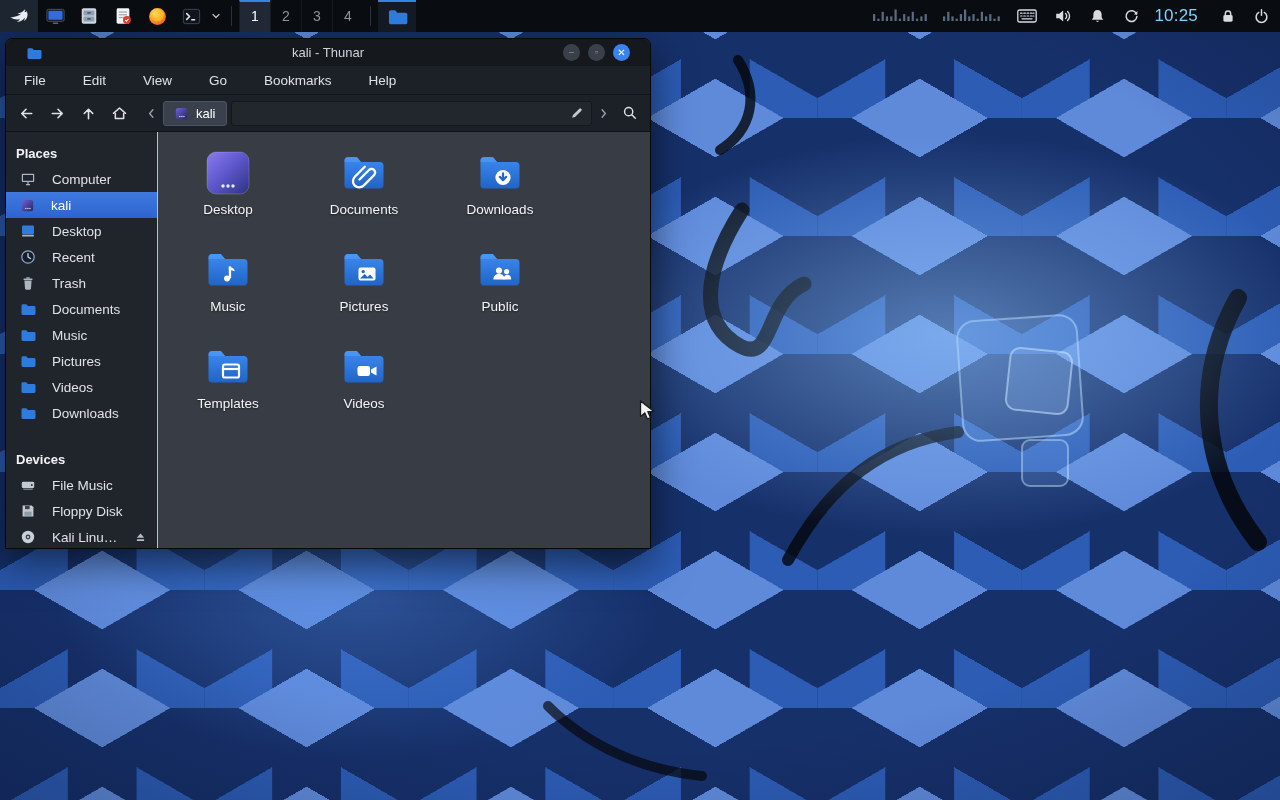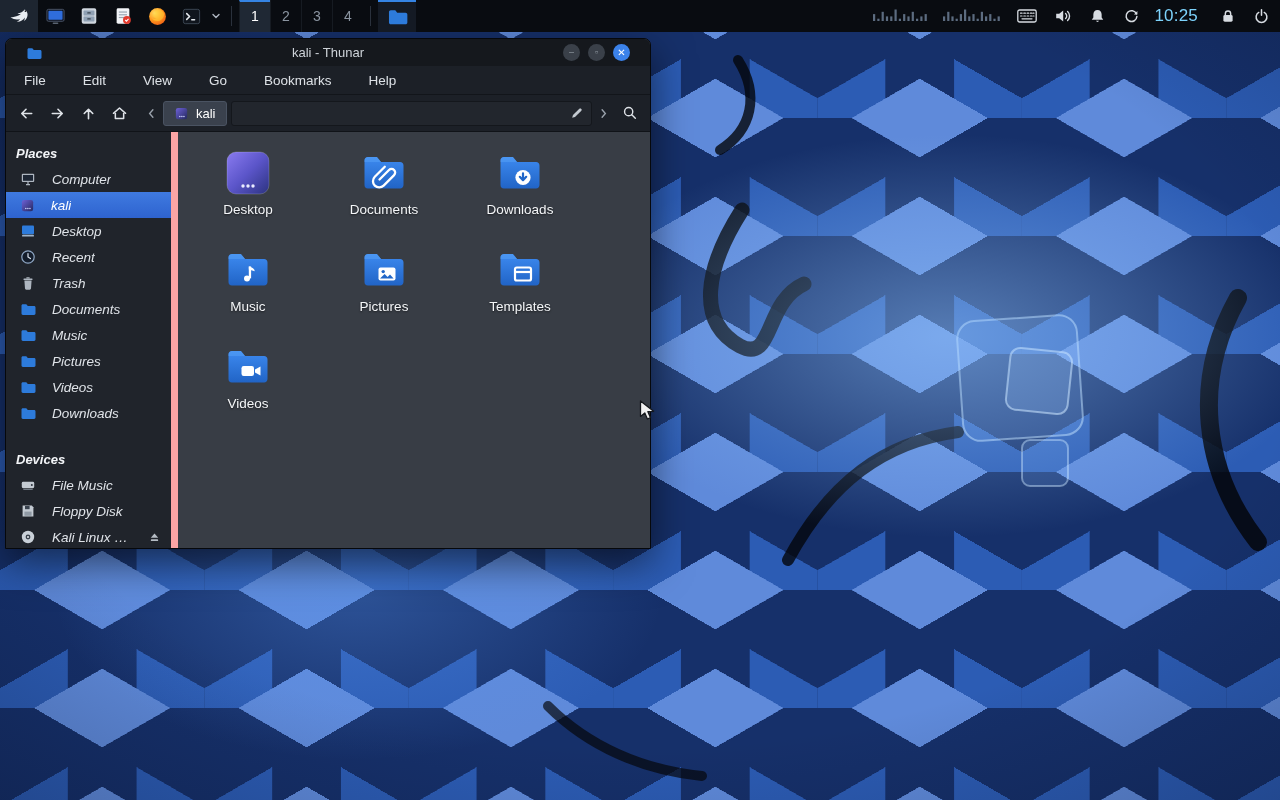--- a/index.html
+++ b/index.html
@@ -77,22 +77,22 @@
   .nav-btn { width:28px; height:28px; border-radius:3px; display:flex; align-items:center; justify-content:center; }
   .pathbar { flex:1; display:flex; align-items:center; gap:4px; margin-left:8px; min-width:0; }
   .path-chev { width:15px; display:flex; align-items:center; justify-content:center; }
   .path-home { display:flex; align-items:center; gap:7px; background:#3a414d; border:1px solid #4a5362;
     border-radius:3px; height:25px; padding:0 10px; color:#ffffff; font-size:13px; flex:none; }
   .path-entry { flex:1; height:25px; background:#22262d; border:1px solid #14171c; border-radius:3px;
     display:flex; align-items:center; justify-content:flex-end; padding:0 7px; min-width:0; }
   .search-btn { width:28px; height:28px; display:flex; align-items:center; justify-content:center; margin-left:2px; }
 
   .content { flex:1; display:flex; min-height:0; }
-  #sidebar { width:172px; background:#20242b; border-right:7px solid #fca5a5;
-    padding-top:8px; overflow:hidden; font-size:13.5px; color:#dfe3e8; flex:none;font-style:italic; }
+  #sidebar { width:152px; background:#20242b; border-right:1px solid #fca5a5;
+    padding-top:8px; overflow:hidden; font-size:13.5px; color:#dfe3e8; flex:none; }
   .sb-header { padding:6px 10px 5px; font-weight:bold; color:#f2f4f7; font-size:13px; }
   .sb-header.gap { margin-top:20px; }
   .sb-item { height:26px; display:flex; align-items:center; gap:16px; padding:0 10px 0 14px; }
   .sb-item.selected { background:linear-gradient(#3f7ae0,#2e63cf); color:#ffffff; }
   .sb-label { white-space:nowrap; overflow:hidden; text-overflow:ellipsis; }
   .sb-eject { margin-left:auto; display:inline-flex; line-height:0; }
 
   .main { flex:1; display:flex; flex-direction:column; background:#383d45; min-width:0; }
   #files { flex:1; padding:15px 0 0 2px; display:grid; grid-template-columns:repeat(3,136px);
     grid-auto-rows:97px; align-content:start; }
@@ -590,20 +590,31 @@
                 <rect x="18.5" y="21.5" width="17" height="13" rx="2" fill="#fff"></rect>
                 <circle cx="23.2" cy="25.6" r="1.7" fill="#2166c8"></circle>
                 <path d="M20 32.6l4.6-4.6 3 3 2.4-2.4 3.6 4z" fill="#2166c8"></path>
               </svg></span>
             <div class="file-label">Pictures</div>
           </div>
           <div class="file-item">
             <span class="file-ic"><svg viewBox="0 0 48 48" width="48" height="48">
                 <path d="M4.5 11.5c0-1.9 1.5-3.4 3.4-3.4h9l4.2 5h19c1.9 0 3.4 1.5 3.4 3.4V36c0 1.9-1.5 3.4-3.4 3.4H7.9A3.4 3.4 0 014.5 36z" fill="url(#foldg)"></path>
                 <path d="M4.5 11.5c0-1.9 1.5-3.4 3.4-3.4h9l4.2 5H4.5z" fill="#55a0f5" opacity="0.55"></path>
+                <circle cx="23" cy="24.6" r="3.1" fill="#fff"></circle>
+                <path d="M17.4 33.4c0-3.4 2.2-5.4 5.6-5.4s5.6 2 5.6 5.4z" fill="#fff"></path>
+                <circle cx="30.6" cy="25.6" r="2.6" fill="#fff"></circle>
+                <path d="M27.4 33.4c.2-2.9 1.6-4.6 4-4.6 2.2 0 3.6 1.6 3.8 4.6z" fill="#fff"></path>
+              </svg></span>
+            <div class="file-label">Public</div>
+          </div>
+          <div class="file-item">
+            <span class="file-ic"><svg viewBox="0 0 48 48" width="48" height="48">
+                <path d="M4.5 11.5c0-1.9 1.5-3.4 3.4-3.4h9l4.2 5h19c1.9 0 3.4 1.5 3.4 3.4V36c0 1.9-1.5 3.4-3.4 3.4H7.9A3.4 3.4 0 014.5 36z" fill="url(#foldg)"></path>
+                <path d="M4.5 11.5c0-1.9 1.5-3.4 3.4-3.4h9l4.2 5H4.5z" fill="#55a0f5" opacity="0.55"></path>
                 <rect x="19" y="21.5" width="16" height="13" rx="1.8" fill="none" stroke="#fff" stroke-width="2.2"></rect>
                 <path d="M19 26h16" stroke="#fff" stroke-width="2.2"></path>
               </svg></span>
             <div class="file-label">Templates</div>
           </div>
           <div class="file-item">
             <span class="file-ic"><svg viewBox="0 0 48 48" width="48" height="48">
                 <path d="M4.5 11.5c0-1.9 1.5-3.4 3.4-3.4h9l4.2 5h19c1.9 0 3.4 1.5 3.4 3.4V36c0 1.9-1.5 3.4-3.4 3.4H7.9A3.4 3.4 0 014.5 36z" fill="url(#foldg)"></path>
                 <path d="M4.5 11.5c0-1.9 1.5-3.4 3.4-3.4h9l4.2 5H4.5z" fill="#55a0f5" opacity="0.55"></path>
                 <rect x="17.5" y="23" width="12.5" height="10" rx="2.2" fill="#fff"></rect>

